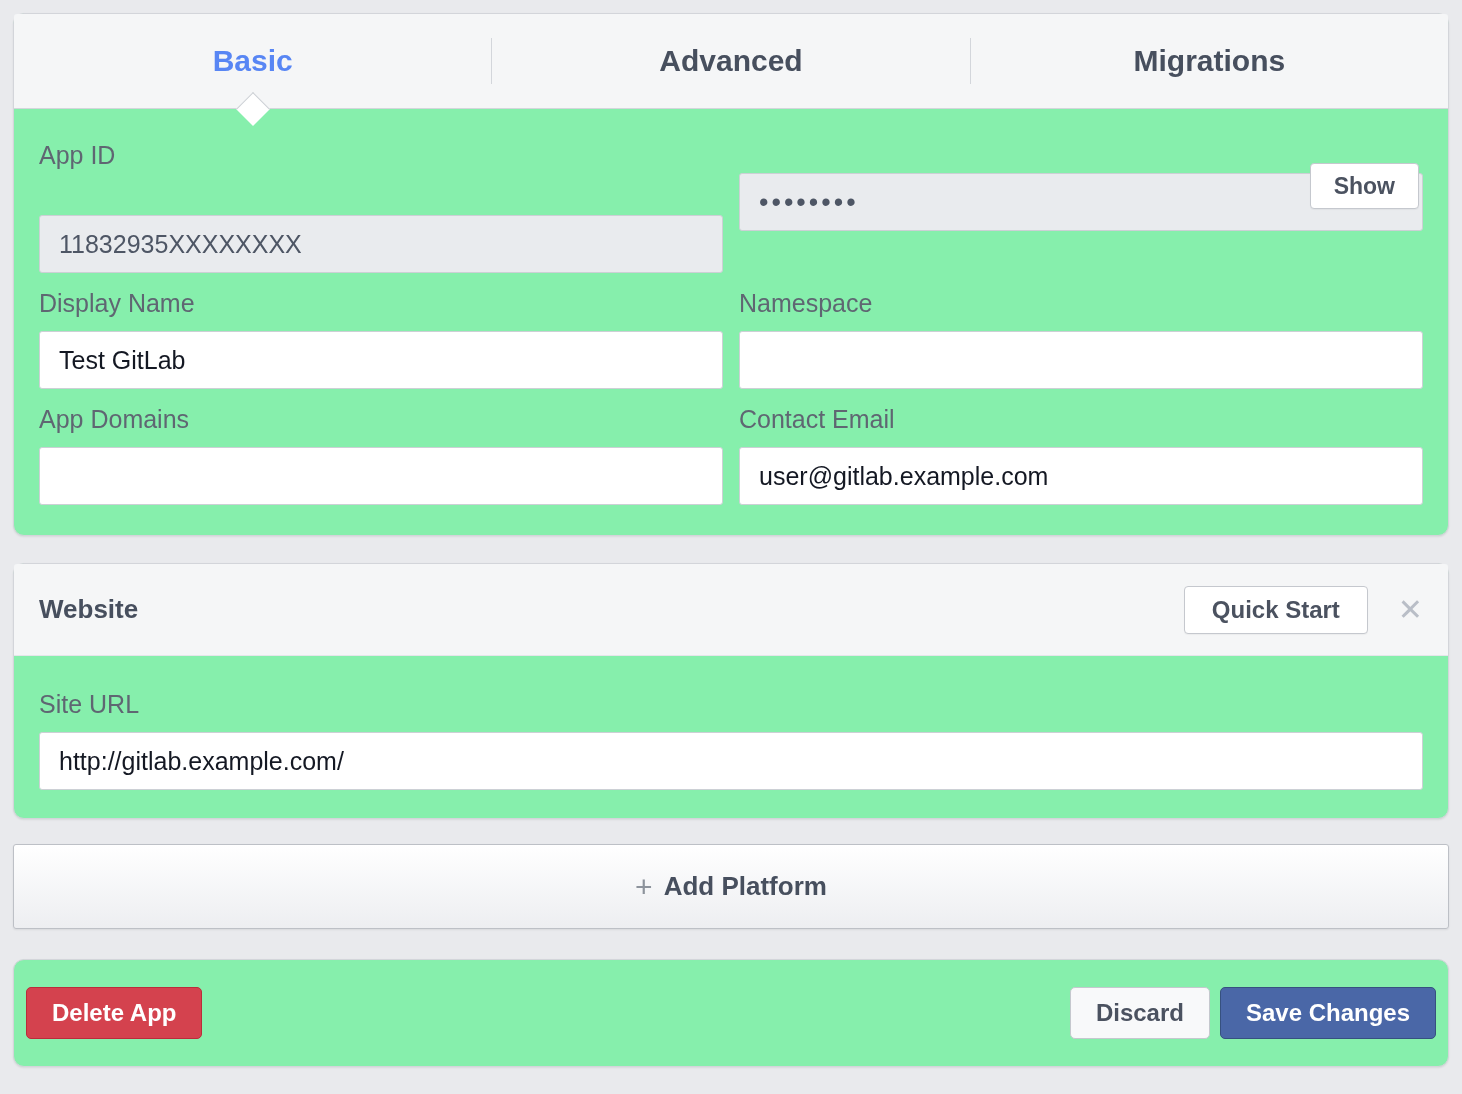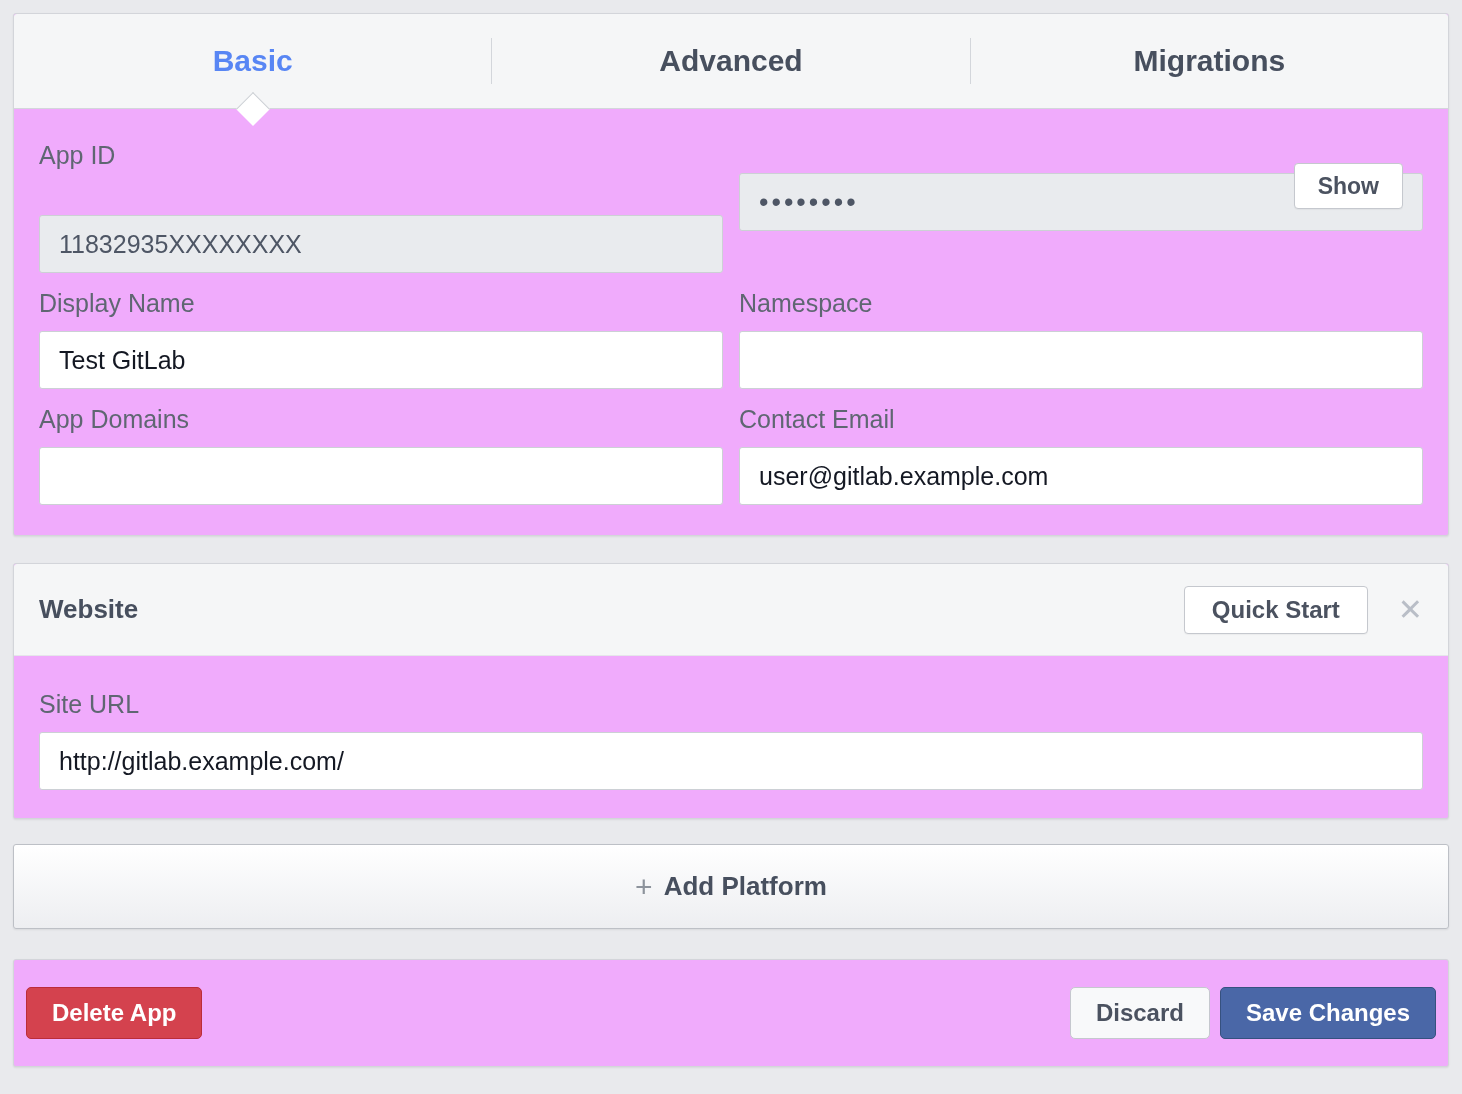--- a/index.html
+++ b/index.html
@@ -15,23 +15,23 @@
   *{box-sizing:border-box;}
   html,body{margin:0;padding:0;}
   body{
     width:1462px;height:1094px;
     background:var(--page-bg);
     font-family:"Liberation Sans","DejaVu Sans",sans-serif;
     color:var(--dark-slate);
   }
   .page{padding:13px 13px 18px;display:flex;flex-direction:column;}
   .card{
-    background:#f0abfc;
+    background:#86efac;
     border:1px solid var(--card-border);
-    border-radius:3px;
+    border-radius:11px;
     box-shadow:0 1px 2px rgba(0,0,0,.08);
   }
 
   
   .tab-bar{
     position:relative;
     display:flex;
     height:95px;
     background:#f5f6f7;
     border-bottom:1px solid #d3d6db;
@@ -77,21 +77,21 @@
     font-family:inherit;
   }
   .text-input:disabled{
     background:#e9ebee;
     color:#4e5665;
     margin-top:32px;
   }
   .secret-wrap{position:relative;}
   .secret-input{letter-spacing:3px;font-size:27px;}
   .show-button{
-    position:absolute;right:20px;top:50%;transform:translateY(-50%);
+    position:absolute;right:4px;top:50%;transform:translateY(-50%);
     height:46px;padding:0 23px;
     background:#fff;
     border:1px solid #c5c8ce;border-radius:4px;
     font-size:23px;font-weight:bold;color:#4b5260;
     font-family:inherit;cursor:pointer;
     box-shadow:0 1px 1px rgba(0,0,0,.04);
   }
 
   
   .website-card{margin-top:27px;}

